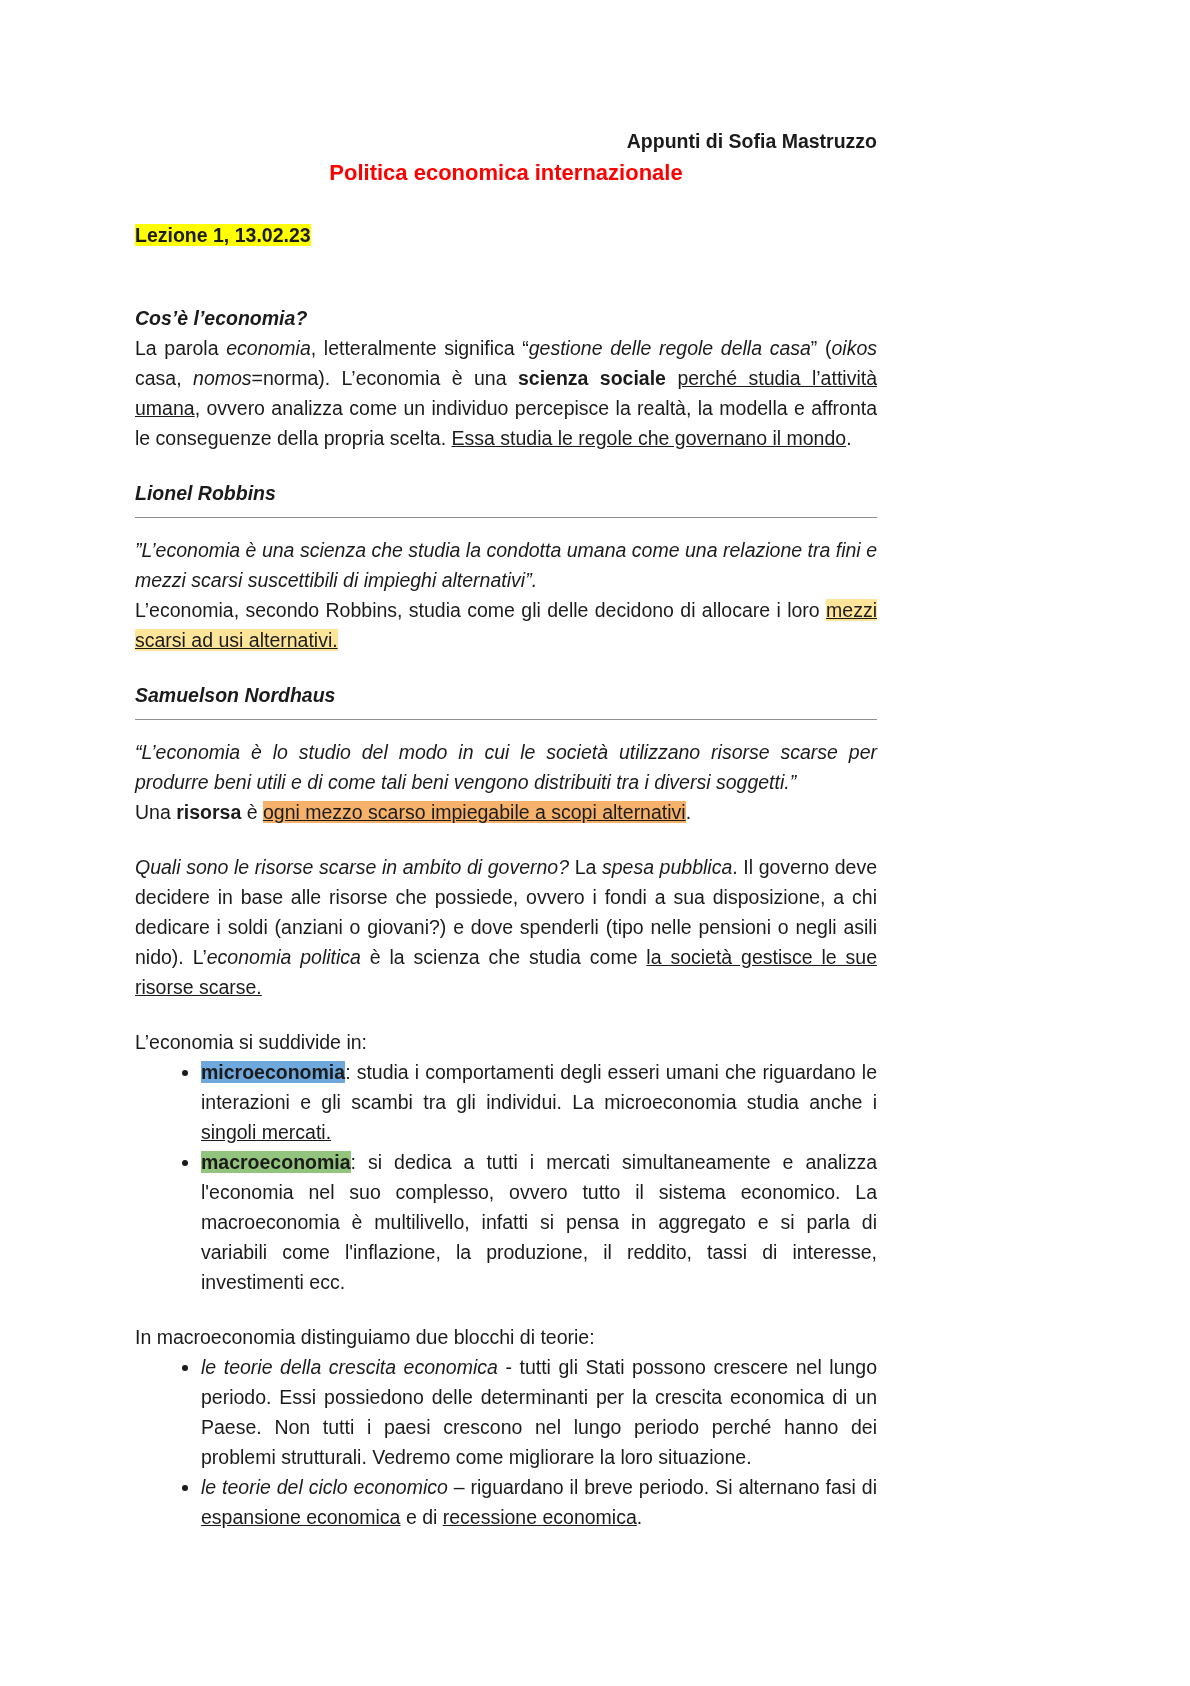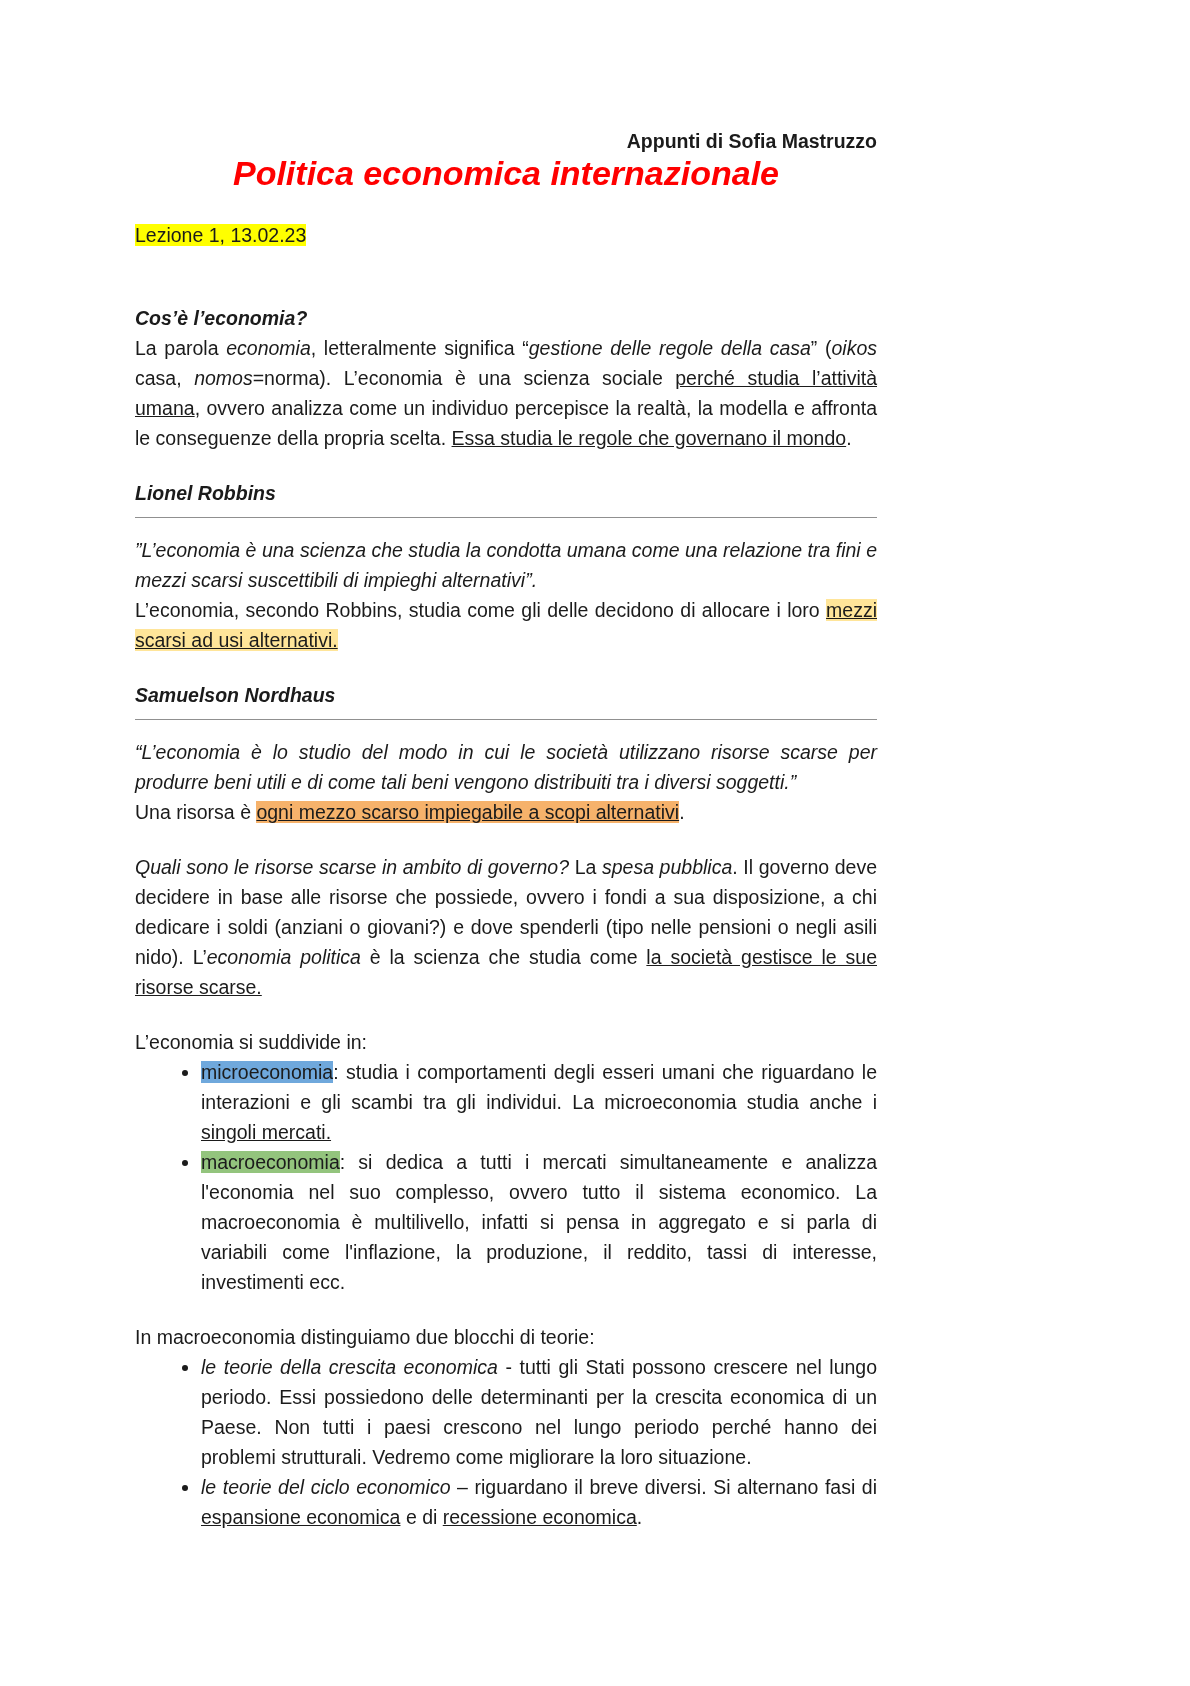--- a/index.html
+++ b/index.html
@@ -13,43 +13,43 @@
     --text-color:#1b1b1b;
   }
   html,body{margin:0;padding:0;background:#ffffff;}
   body{font-family:"Liberation Sans","DejaVu Sans",sans-serif;color:var(--text-color);}
   .page{
     width:1002px;min-height:1686px;box-sizing:border-box;
     padding:126px 125px 76px 135px;background:#ffffff;
   }
   .author{font-size:19.5px;line-height:30px;font-weight:bold;text-align:right;}
   .title{
-    margin:0;font-size:34px;line-height:34px;font-weight:bold;
-    text-align:center;color:var(--title-red);font-style:italic;
+    margin:0;font-size:22px;line-height:34px;font-weight:bold;
+    text-align:center;color:var(--title-red);
   }
   .lesson{margin:30px 0 0;font-size:19.5px;line-height:30px;font-weight:bold;}
   h2{
     margin:25px 0 0;font-size:19.5px;line-height:30px;
     font-weight:bold;font-style:italic;color:var(--text-color);
   }
   h2.first{margin-top:53px;}
   p{margin:0;font-size:19.5px;line-height:30px;}
   p.block{margin-top:25px;}
   .just{text-align:justify;}
   hr.rule{
     border:none;border-top:1px solid var(--divider-gray);
     margin:9px 0 17px 0;height:0;
   }
   ul.bullets{
     margin:0;padding:0 0 0 66px;list-style:disc outside;
     font-size:19.5px;line-height:30px;
   }
   ul.bullets li{text-align:justify;}
   
-  .b{font-weight:normal;}
+  .b{font-weight:bold;}
   .i{font-style:italic;}
   .u{text-decoration:underline;}
   .bi{font-weight:normal;font-style:italic;}
   .hl-yellow{background:var(--hl-yellow);}
   .hl-gold{background:var(--hl-gold);}
   .hl-orange{background:var(--hl-orange);}
   .hl-blue{background:var(--hl-blue);margin-top:28px;}
   .hl-green{background:var(--hl-green);}
 </style>
 </head>
@@ -80,16 +80,16 @@
 
   <p class="block">L’economia si suddivide in:</p>
   <ul class="bullets">
     <li><span class="b hl-blue">microeconomia</span><span>: studia i comportamenti degli esseri umani che riguardano le interazioni e gli scambi tra gli individui. La microeconomia studia anche i </span><span class="u">singoli mercati.</span></li>
     <li><span class="b hl-green">macroeconomia</span><span>: si dedica a tutti i mercati simultaneamente e analizza l'economia nel suo complesso, ovvero tutto il sistema economico. La macroeconomia è multilivello, infatti si pensa in aggregato e si parla di variabili come l'inflazione, la produzione, il reddito, tassi di interesse, investimenti ecc.</span></li>
   </ul>
 
   <p class="block">In macroeconomia distinguiamo due blocchi di teorie:</p>
   <ul class="bullets">
     <li><span class="i">le teorie della crescita economica</span><span> - tutti gli Stati possono crescere nel lungo periodo. Essi possiedono delle determinanti per la crescita economica di un Paese. Non tutti i paesi crescono nel lungo periodo perché hanno dei problemi strutturali. Vedremo come migliorare la loro situazione.</span></li>
-    <li><span class="i">le teorie del ciclo economico</span><span> – riguardano il breve diversi. Si alternano fasi di </span><span class="u">espansione economica</span><span> e di </span><span class="u">recessione economica</span><span>.</span></li>
+    <li><span class="i">le teorie del ciclo economico</span><span> – riguardano il breve periodo. Si alternano fasi di </span><span class="u">espansione economica</span><span> e di </span><span class="u">recessione economica</span><span>.</span></li>
   </ul>
 
 </div>
 
 </body></html>

